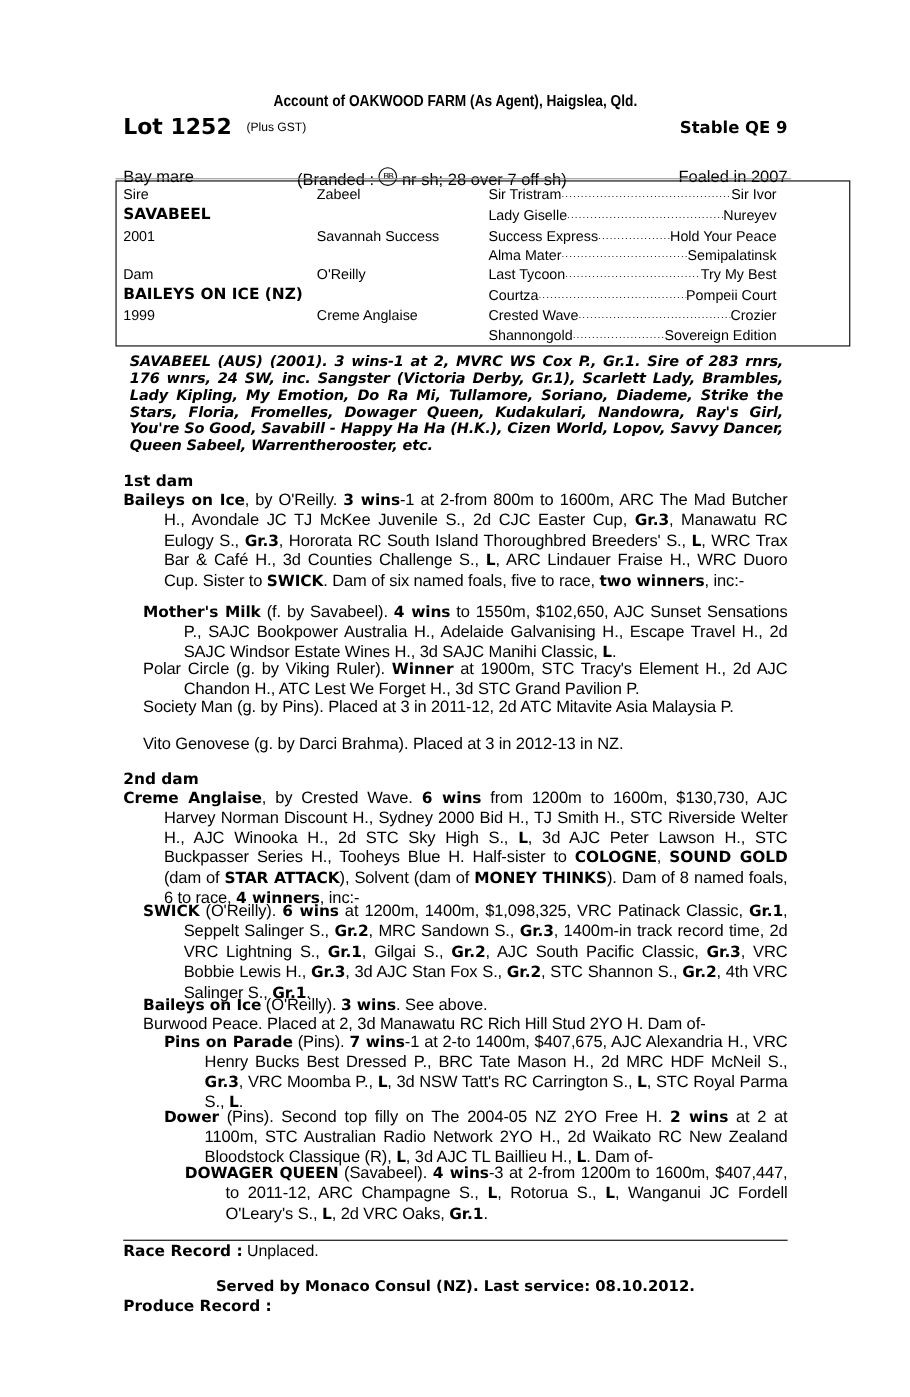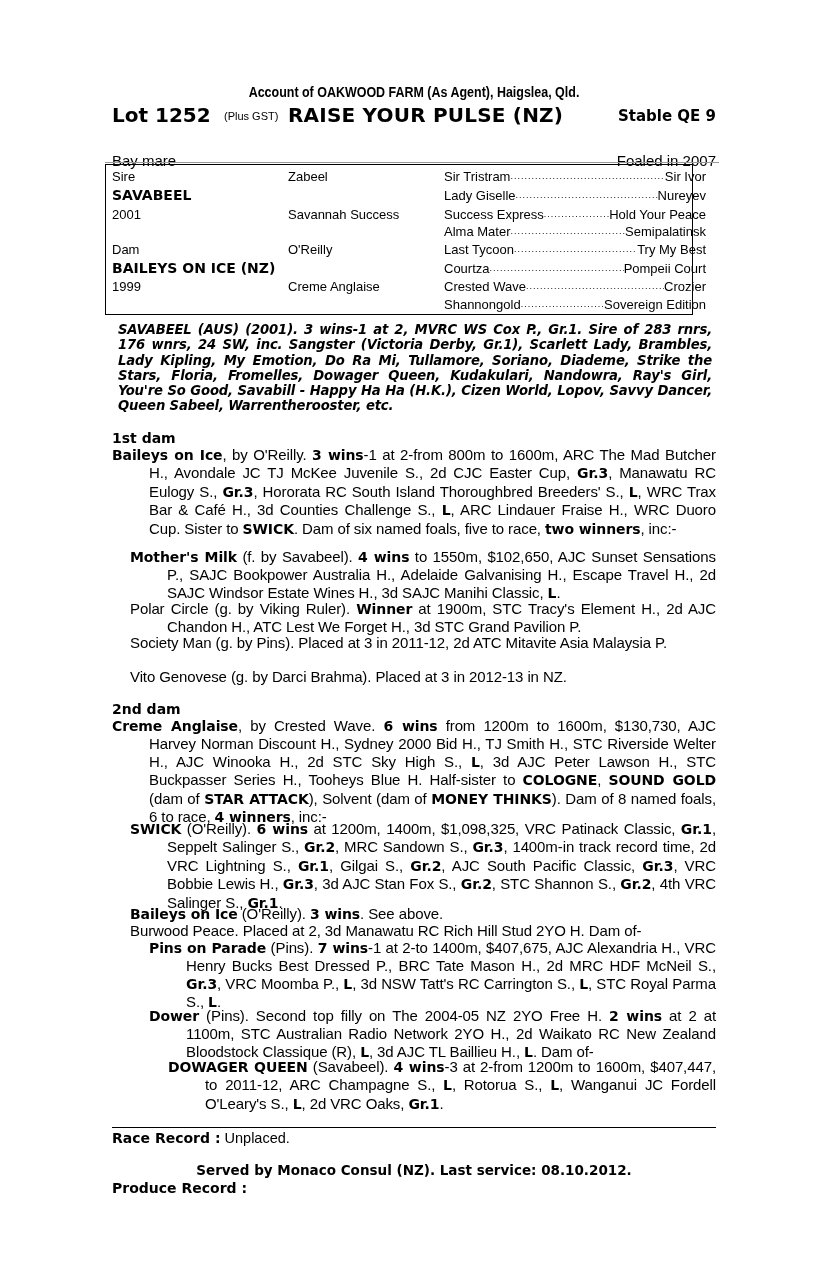--- a/index.html
+++ b/index.html
@@ -25,21 +25,21 @@
   .desc-colour { position: absolute; left: 0; top: 0; }
   .desc-brand { position: absolute; left: 158px; top: 0; }
   .desc-foaled { position: absolute; right: 0; top: 0; }
   .brandmark {
     display: inline-block; width: 15px; height: 15px; border: 1px solid #000; border-radius: 50%;
     font-size: 8px; line-height: 15px; text-align: center; vertical-align: 5px; font-weight: normal;
     letter-spacing: -1px;
   }
 
   .pedbox {
-    position: absolute; left: -7px; top: 164px; width: 588px; height: 151px;
+    position: absolute; left: -7px; top: 164px; width: 668px; height: 151px;
     border: 1.5px solid #000; box-sizing: border-box;
   }
   .ped-rule { position: absolute; left: -7px; top: 162px; width: 614px; border-top: 1px solid #999; }
   .pc { position: absolute; font-size: 13px; white-space: nowrap; }
   .pc.big { font-family: "DejaVu Sans", sans-serif; font-weight: bold; font-size: 14px; }
   .gd { position: absolute; left: 338px; width: 262px; font-size: 13px; display: flex; white-space: nowrap; }
   .gd .a { flex: 0 0 auto; }
   .gd .dots { flex: 1 1 auto; overflow: hidden; font-size: 9px; line-height: 14px; letter-spacing: 1px; color: #000; }
   .gd .dots::before { content: "................................................................................................................"; }
   .gd .b { flex: 0 0 auto; }
@@ -65,26 +65,26 @@
 </head>
 <body>
 
 <div class="page">
 
   <div class="vendor">Account of OAKWOOD FARM (As Agent), Haigslea, Qld.</div>
 
   <div class="lotline">
     <span class="lot">Lot 1252</span>
     <span class="plusgst">(Plus GST)</span>
-    <span class="horse">RAISE YOUR PULSE (NZ)</span>
     <span class="stable">Stable QE 9</span>
   </div>
 
   <div class="descline">
     <span class="desc-colour">Bay mare</span>
+    <span class="desc-brand"><span>(Branded : </span><span class="brandmark">BB</span><span> nr sh; 28 over 7 off sh)</span></span>
     <span class="desc-foaled">Foaled in 2007</span>
   </div>
 
   <div class="ped-rule"></div>
 
   <div class="pedbox">
     <span class="pc" style="left:6px;top:4px">Sire</span>
     <span class="pc big" style="left:6px;top:22px">SAVABEEL</span>
     <span class="pc" style="left:6px;top:42px">2001</span>
     <span class="pc" style="left:6px;top:77px">Dam</span>

